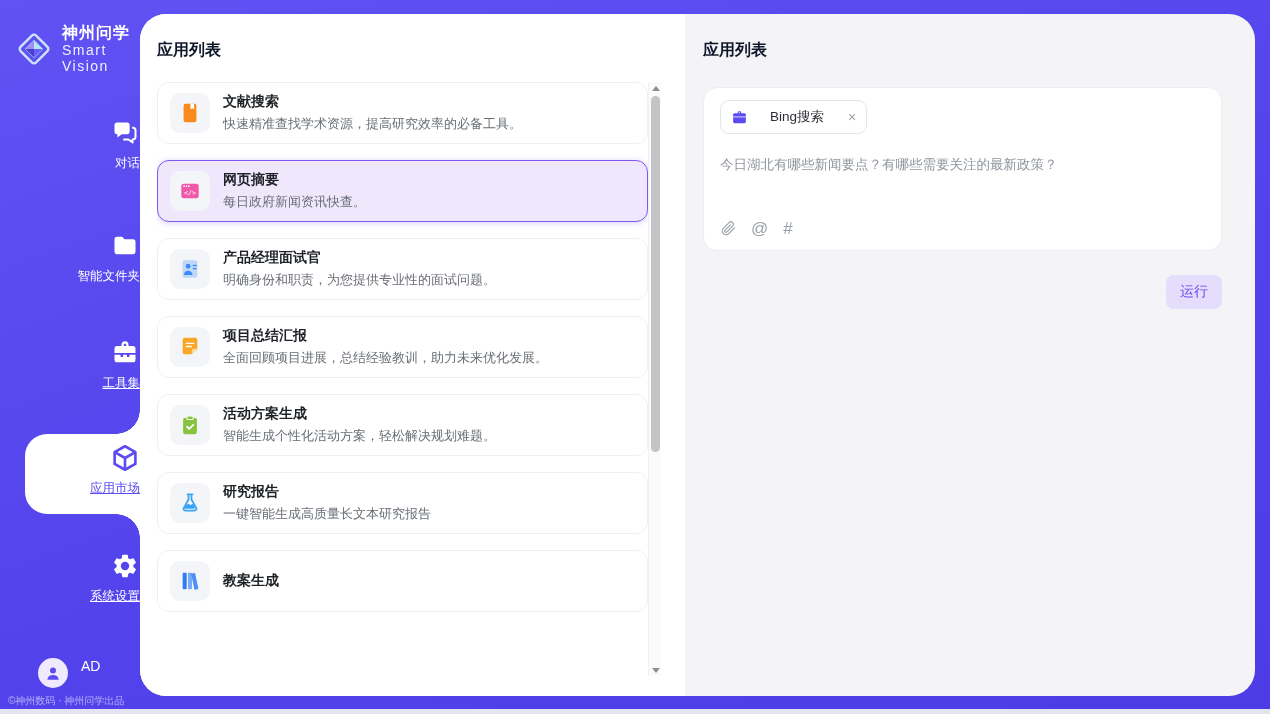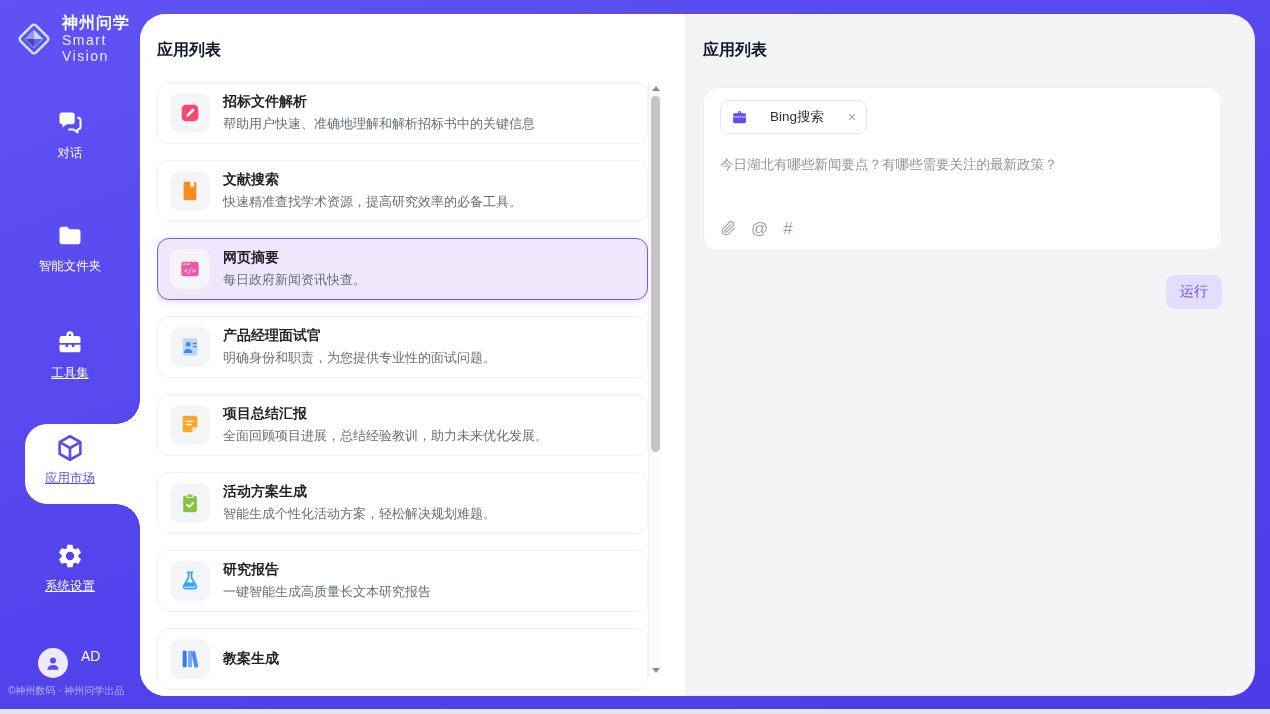--- a/index.html
+++ b/index.html
@@ -3,26 +3,26 @@
 <meta charset="utf-8">
 <style>
   html,body{margin:0;padding:0;}
   body{
     width:1270px;height:714px;position:relative;overflow:hidden;
     font-family:"Liberation Sans","DejaVu Sans",sans-serif;
     background:linear-gradient(160deg,#6052f3 0%,#5343ec 55%,#4c3ce6 100%);
   }
   .baseboard{position:absolute;left:0;bottom:0;width:1270px;height:5px;background:#e4e4ee;}
   
-  .sidebar{position:absolute;left:0;top:0;width:140px;height:610px;color:#fff;}
+  .sidebar{position:absolute;left:0;top:10px;width:140px;height:610px;color:#fff;}
   .logo{position:absolute;left:14px;top:14px;display:flex;align-items:center;gap:8px;}
   .logo-badge{width:42px;height:42px;display:flex;align-items:center;justify-content:center;}
   .logo-name{font-size:16px;font-weight:700;letter-spacing:1px;line-height:1.1;}
   .logo-sub{font-size:14px;letter-spacing:1.5px;opacity:.9;}
-  .nav-item{position:absolute;left:0;width:140px;display:flex;flex-direction:column;align-items:center;gap:7px;cursor:pointer;z-index:3;}
+  .nav-item{position:absolute;left:0;width:140px;display:flex;flex-direction:column;align-items:flex-end;gap:7px;cursor:pointer;z-index:3;}
   .nav-item .nico{width:30px;height:30px;display:flex;align-items:center;justify-content:center;}
   .nav-label{font-size:12.5px;color:#fff;}
   .nav-label.u{text-decoration:underline;}
   .nav-item.active .nav-label{color:#5b4bf0;}
   .bump{position:absolute;left:25px;top:424px;width:115px;height:80px;background:#fff;border-radius:22px 0 0 22px;z-index:2;}
   .bump::before{content:"";position:absolute;right:0;top:-24px;width:24px;height:24px;
     background:radial-gradient(circle at 0 0,transparent 23.5px,#fff 24px);}
   .bump::after{content:"";position:absolute;right:0;bottom:-24px;width:24px;height:24px;
     background:radial-gradient(circle at 0 100%,transparent 23.5px,#fff 24px);}
   .user-row{position:absolute;left:38px;top:648px;display:flex;align-items:flex-start;gap:13px;cursor:pointer;}
@@ -145,32 +145,20 @@
   <div class="sb-footer">©神州数码 · 神州问学出品</div>
 </div>
 
 <div class="content">
 
   <div class="list-pane">
     <div class="pane-title">应用列表</div>
 
     <div class="cards">
 
-      <div class="card">
-        <div class="app-icon" style="--icon-color: #f5496e;">
-          <svg width="22" height="22" viewBox="0 0 24 24" style="color:var(--icon-color)">
-            <rect x="3" y="3" width="18" height="18" rx="4.5" fill="currentColor"></rect>
-            <path d="M7.8 16.4l.9-3.1 5.6-5.6a1.3 1.3 0 0 1 1.85 0l.25.25a1.3 1.3 0 0 1 0 1.85l-5.6 5.6-3 1z" fill="#fff"></path>
-          </svg>
-        </div>
-        <div class="card-text">
-          <div class="card-title">招标文件解析</div>
-          <div class="card-desc">帮助用户快速、准确地理解和解析招标书中的关键信息</div>
-        </div>
-      </div>
 
       <div class="card">
         <div class="app-icon" style="--icon-color: #f98a1d;">
           <svg width="22" height="22" viewBox="0 0 24 24" style="color:var(--icon-color)">
             <path d="M5 4.2A2.2 2.2 0 0 1 7.2 2h9.6A2.2 2.2 0 0 1 19 4.2v15.6a2.2 2.2 0 0 1-2.2 2.2H7.2A2.2 2.2 0 0 1 5 19.8V4.2z" fill="currentColor"></path>
             <path d="M12.5 2h4v6.2l-2-1.5-2 1.5V2z" fill="#fff"></path>
           </svg>
         </div>
         <div class="card-text">
           <div class="card-title">文献搜索</div>

